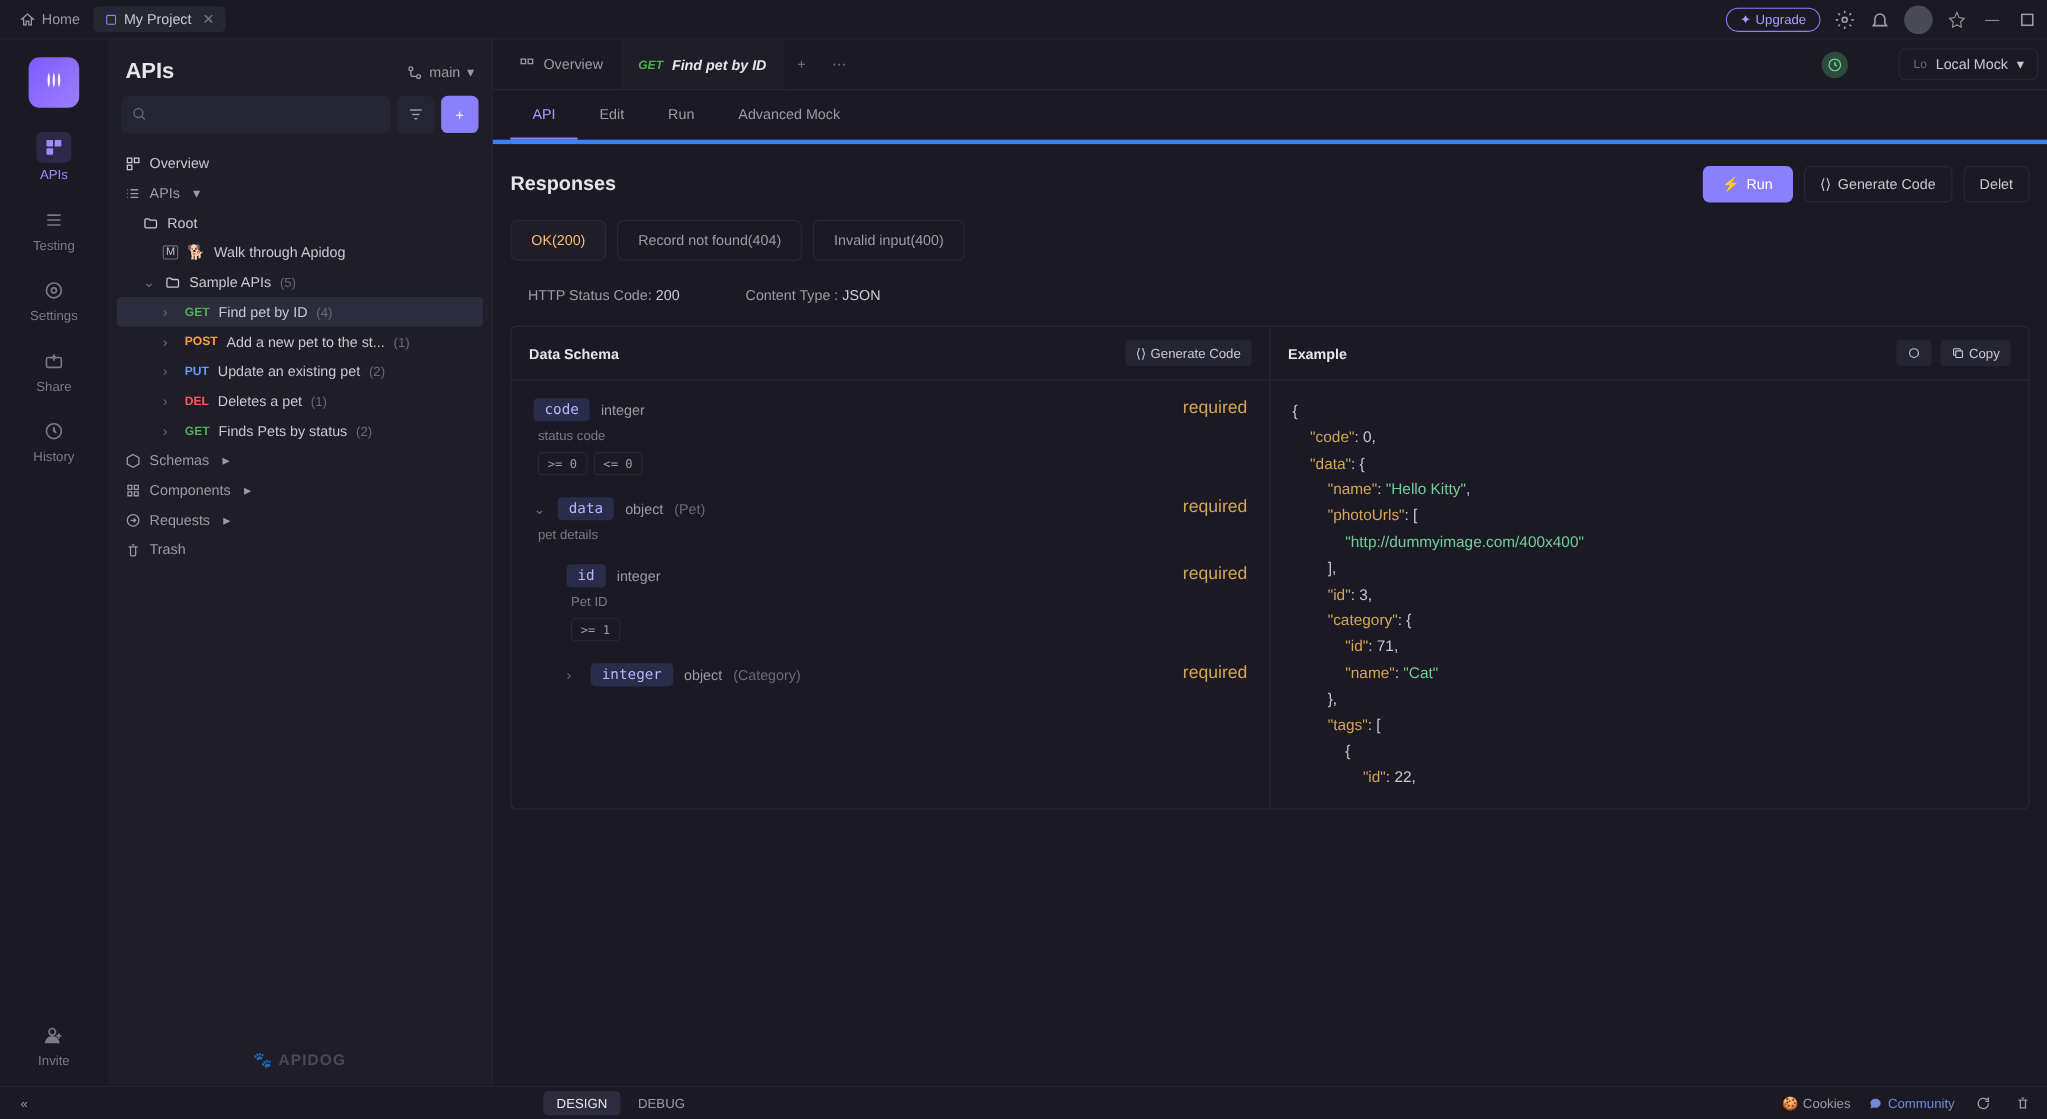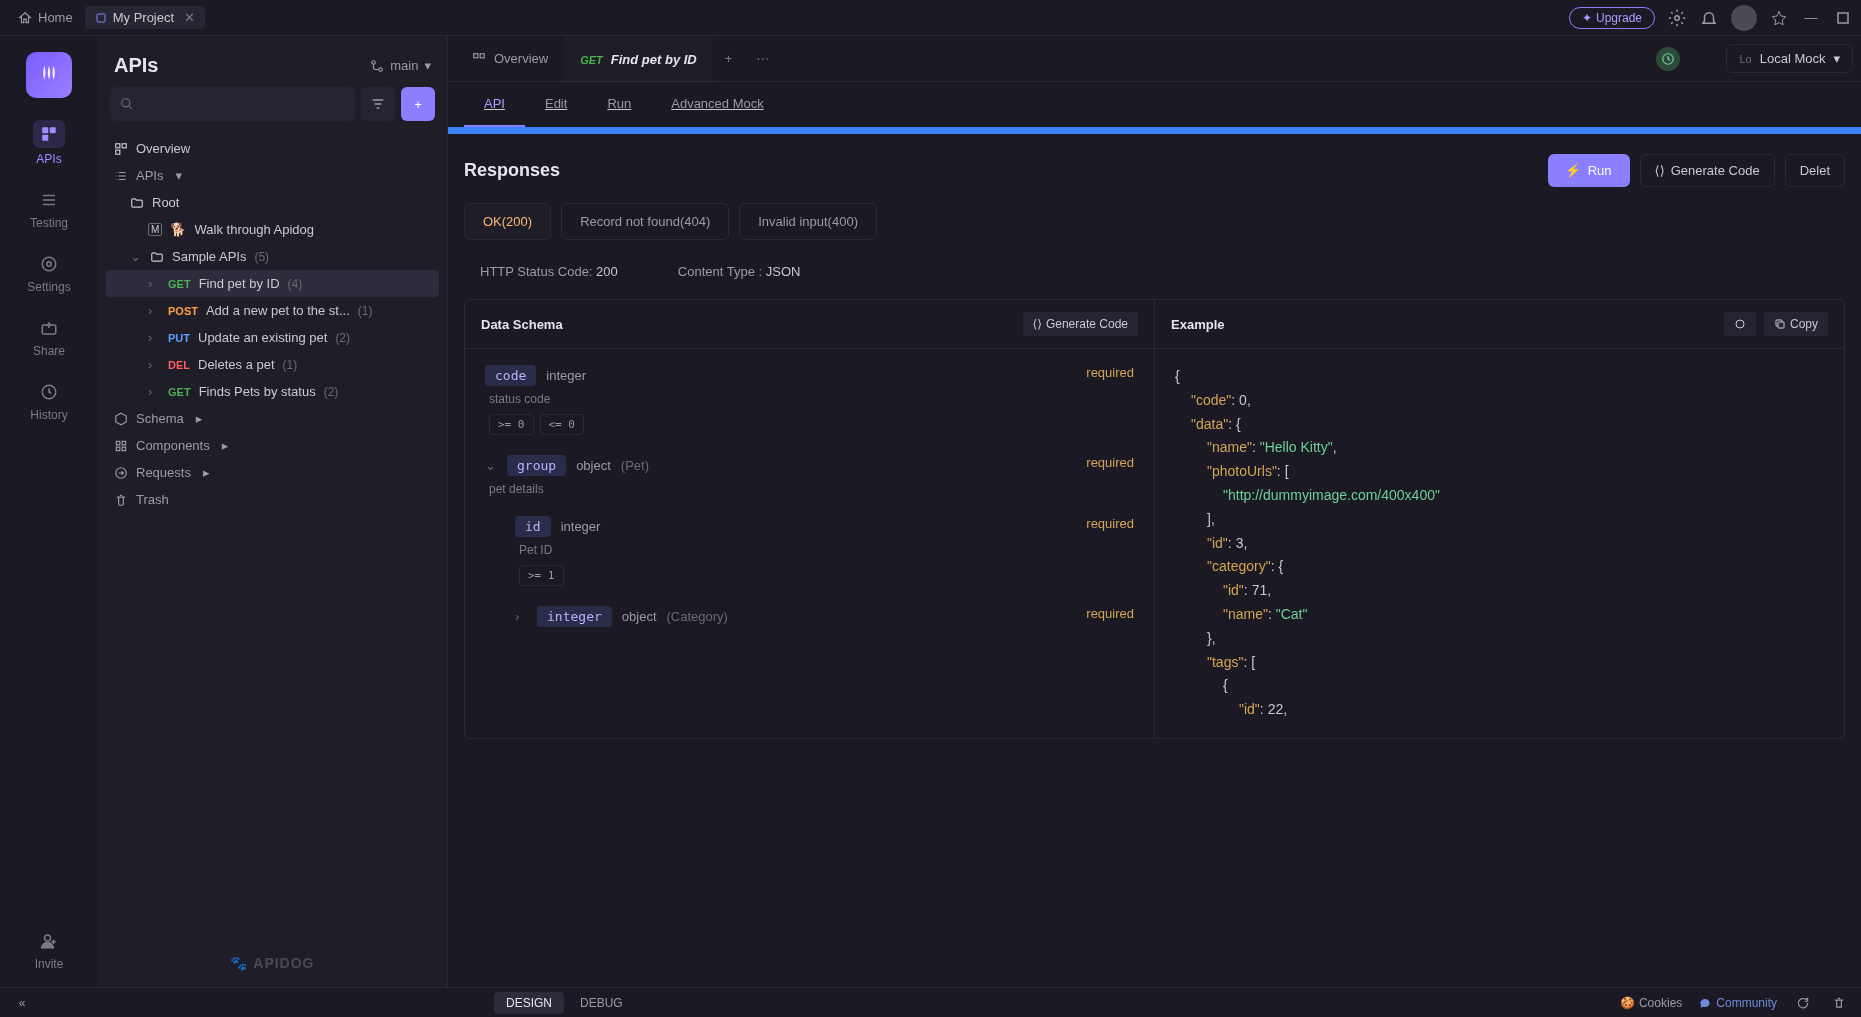--- a/index.html
+++ b/index.html
@@ -42,21 +42,21 @@
 .chevron { color: #6a6a75; width: 12px; }
 .footer-logo { margin-top: auto; padding: 16px; text-align: center; color: #4a4a55; font-size: 14px; font-weight: 600; letter-spacing: 1px; }
 .content { flex: 1; display: flex; flex-direction: column; background: #1a1924; }
 .tabs-row { height: 46px; display: flex; align-items: center; padding: 0 8px; border-bottom: 1px solid #2a2935; }
 .tab { display: flex; align-items: center; gap: 8px; padding: 0 16px; height: 100%; color: #9b9ba5; cursor: pointer; }
 .tab.active { background: #1e1d28; color: #e5e5ea; border-top: 2px solid transparent; }
 .tab-add { padding: 0 12px; color: #7a7a85; cursor: pointer; }
 .env-sel { margin-left: auto; display: flex; align-items: center; gap: 10px; }
 .env-badge { width: 24px; height: 24px; border-radius: 50%; background: #2d4a3a; color: #6fcf97; display: flex; align-items: center; justify-content: center; font-size: 11px; }
 .env-box { display: flex; align-items: center; gap: 8px; padding: 6px 12px; border: 1px solid #2a2935; border-radius: 6px; color: #c9c9d1; cursor: pointer; margin-left: 36px; }
-.subtabs { display: flex; gap: 0; padding: 0 16px; border-bottom: 7px solid #3b82f6; text-decoration: underline; }
+.subtabs { display: flex; gap: 0; padding: 0 16px; border-bottom: 4px solid #3b82f6; }
 .subtab { padding: 14px 20px; color: #9b9ba5; cursor: pointer; }
 .subtab.active { color: #a89dff; border-bottom: 2px solid #8a7fff; }
 .content-body { flex: 1; padding: 20px 16px; overflow-y: auto; }
 .responses-header { display: flex; align-items: center; justify-content: space-between; margin-bottom: 16px; }
 .responses-title { font-size: 18px; font-weight: 600; color: #e5e5ea; }
 .resp-actions { display: flex; gap: 10px; }
 .run-btn { display: flex; align-items: center; gap: 6px; padding: 8px 18px; background: #8a7fff; color: #fff; border-radius: 6px; cursor: pointer; }
 .sec-btn { display: flex; align-items: center; gap: 6px; padding: 8px 14px; border: 1px solid #2a2935; border-radius: 6px; color: #c9c9d1; cursor: pointer; }
 .status-tabs { display: flex; gap: 10px; margin-bottom: 16px; }
 .status-tab { padding: 10px 18px; border: 1px solid #2a2935; border-radius: 6px; color: #9b9ba5; cursor: pointer; }
@@ -70,21 +70,21 @@
 .panel-title { font-weight: 600; color: #e5e5ea; }
 .panel-actions { display: flex; gap: 8px; }
 .mini-btn { padding: 5px 10px; background: #252432; border-radius: 4px; color: #c9c9d1; cursor: pointer; font-size: 12px; display: flex; align-items: center; gap: 4px; }
 .schema-body { padding: 16px 20px; }
 .field { margin-bottom: 20px; }
 .field-row { display: flex; align-items: flex-start; justify-content: space-between; }
 .field-left { display: flex; align-items: center; gap: 10px; }
 .field-name { padding: 3px 10px; background: #2a2d4a; border-radius: 4px; color: #b5b5ff; font-family: monospace; font-size: 13px; }
 .field-type { color: #9b9ba5; }
 .field-ref { color: #6a6a75; }
-.required { color: #d4a554; font-size: 13px; }
+.required { color: #d4a554; font-size: 16px; }
 .field-desc { color: #7a7a85; font-size: 12px; margin-top: 6px; margin-left: 4px; }
 .constraints { display: flex; gap: 6px; margin-top: 8px; margin-left: 4px; }
 .constraint { padding: 3px 8px; border: 1px solid #2a2935; border-radius: 4px; color: #9b9ba5; font-size: 11px; font-family: monospace; }
 .nested { margin-left: 30px; }
 .example-body { padding: 16px 20px; font-family: monospace; font-size: 14px; line-height: 1.7; color: #c9c9d1; }
 .jk { color: #d4a554; }
 .js { color: #6fcf97; }
 .jn { color: #c9c9d1; }
 .bottom-bar { position: fixed; bottom: 0; left: 0; right: 0; height: 30px; background: #1a1924; border-top: 1px solid #2a2935; display: flex; align-items: center; padding: 0 12px; gap: 12px; font-size: 12px; }
 .mode-btns { display: flex; gap: 4px; margin-left: 450px; }
@@ -299,21 +299,21 @@
       <div class="tree-item tree-indent-2">
         <span class="chevron">›</span>
         <span class="method-get">GET</span>
         <span>Finds Pets by status</span>
         <span class="count-badge">(2)</span>
       </div>
       <div class="tree-item section">
         <svg width="14" height="14" viewBox="0 0 24 24">
             <path d="M12 2l9 5v10l-9 5-9-5V7z" fill="none" stroke="currentColor" stroke-width="2"></path>
           </svg>
-        <span>Schema</span>
+        <span>Schemas</span>
         <span style="margin-left:4px">▸</span>
       </div>
       <div class="tree-item section">
         <svg width="14" height="14" viewBox="0 0 24 24">
             <path d="M4 4h6v6H4zM14 4h6v6h-6zM4 14h6v6H4zM14 14h6v6h-6z" fill="none" stroke="currentColor" stroke-width="2"></path>
           </svg>
         <span>Components</span>
         <span style="margin-left:4px">▸</span>
       </div>
       <div class="tree-item section">
@@ -425,21 +425,21 @@
               <div class="field-desc">status code</div>
               <div class="constraints">
                 <span class="constraint">&gt;= 0</span>
                 <span class="constraint">&lt;= 0</span>
               </div>
             </div>
             <div class="field">
               <div class="field-row">
                 <div class="field-left">
                   <span class="chevron">⌄</span>
-                  <span class="field-name">group</span>
+                  <span class="field-name">data</span>
                   <span class="field-type">object</span>
                   <span class="field-ref">(Pet)</span>
                 </div>
                 <span class="required">required</span>
               </div>
               <div class="field-desc">pet details</div>
             </div>
             <div class="field nested">
               <div class="field-row">
                 <div class="field-left">

